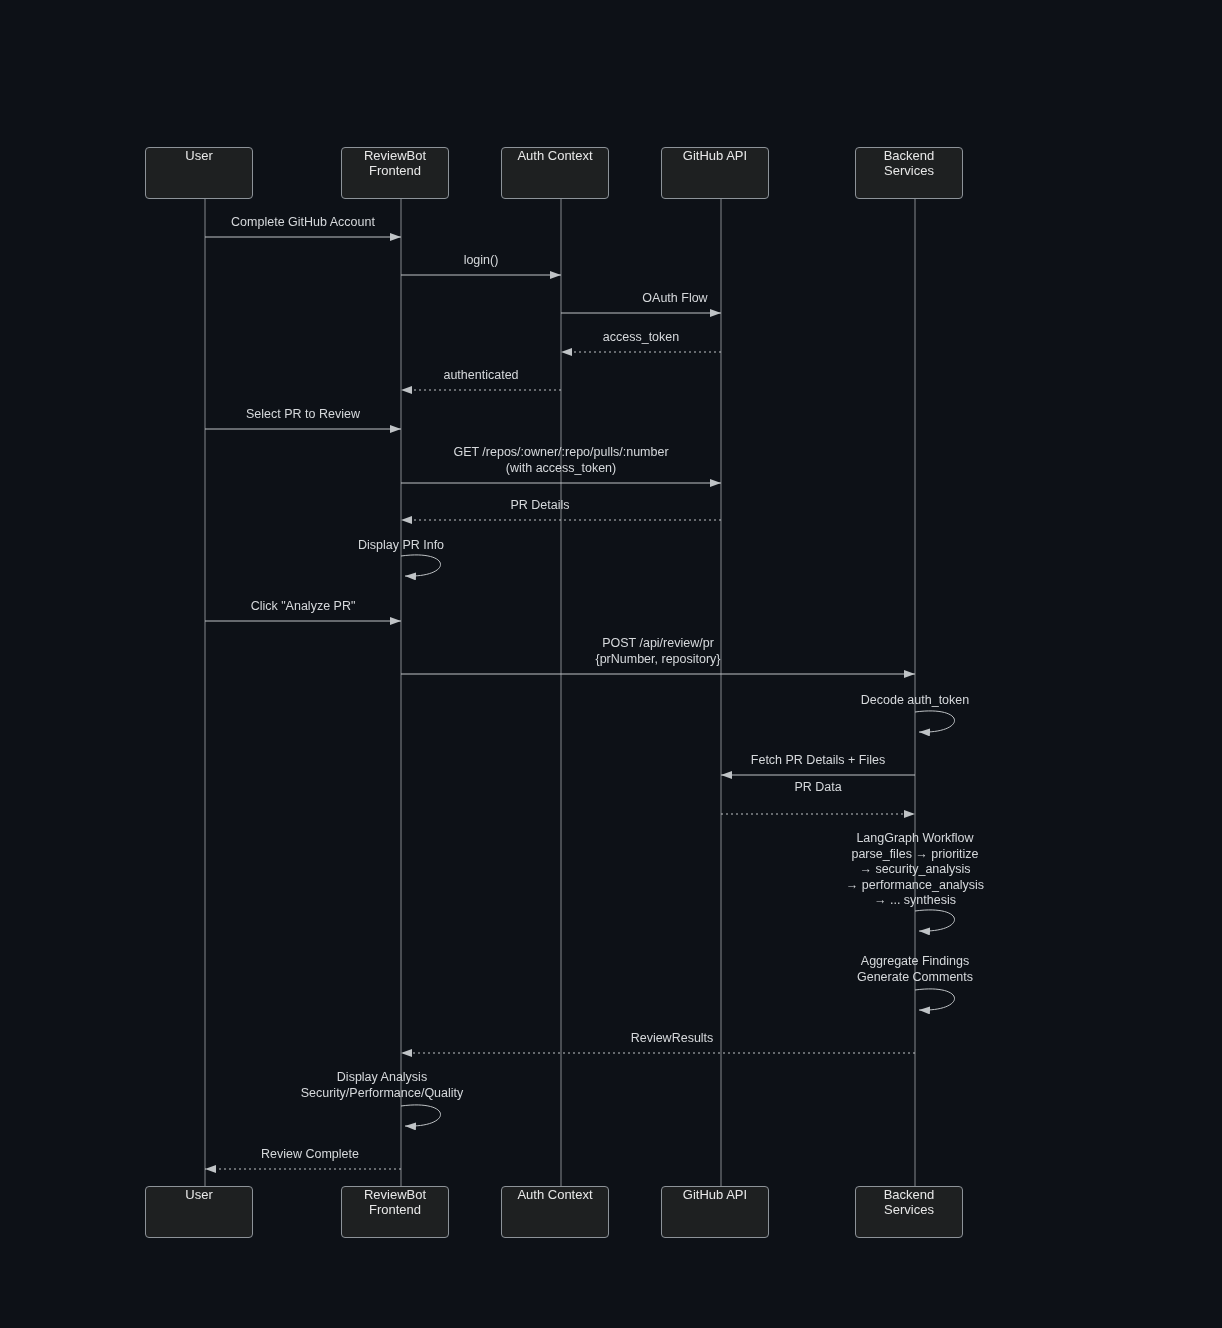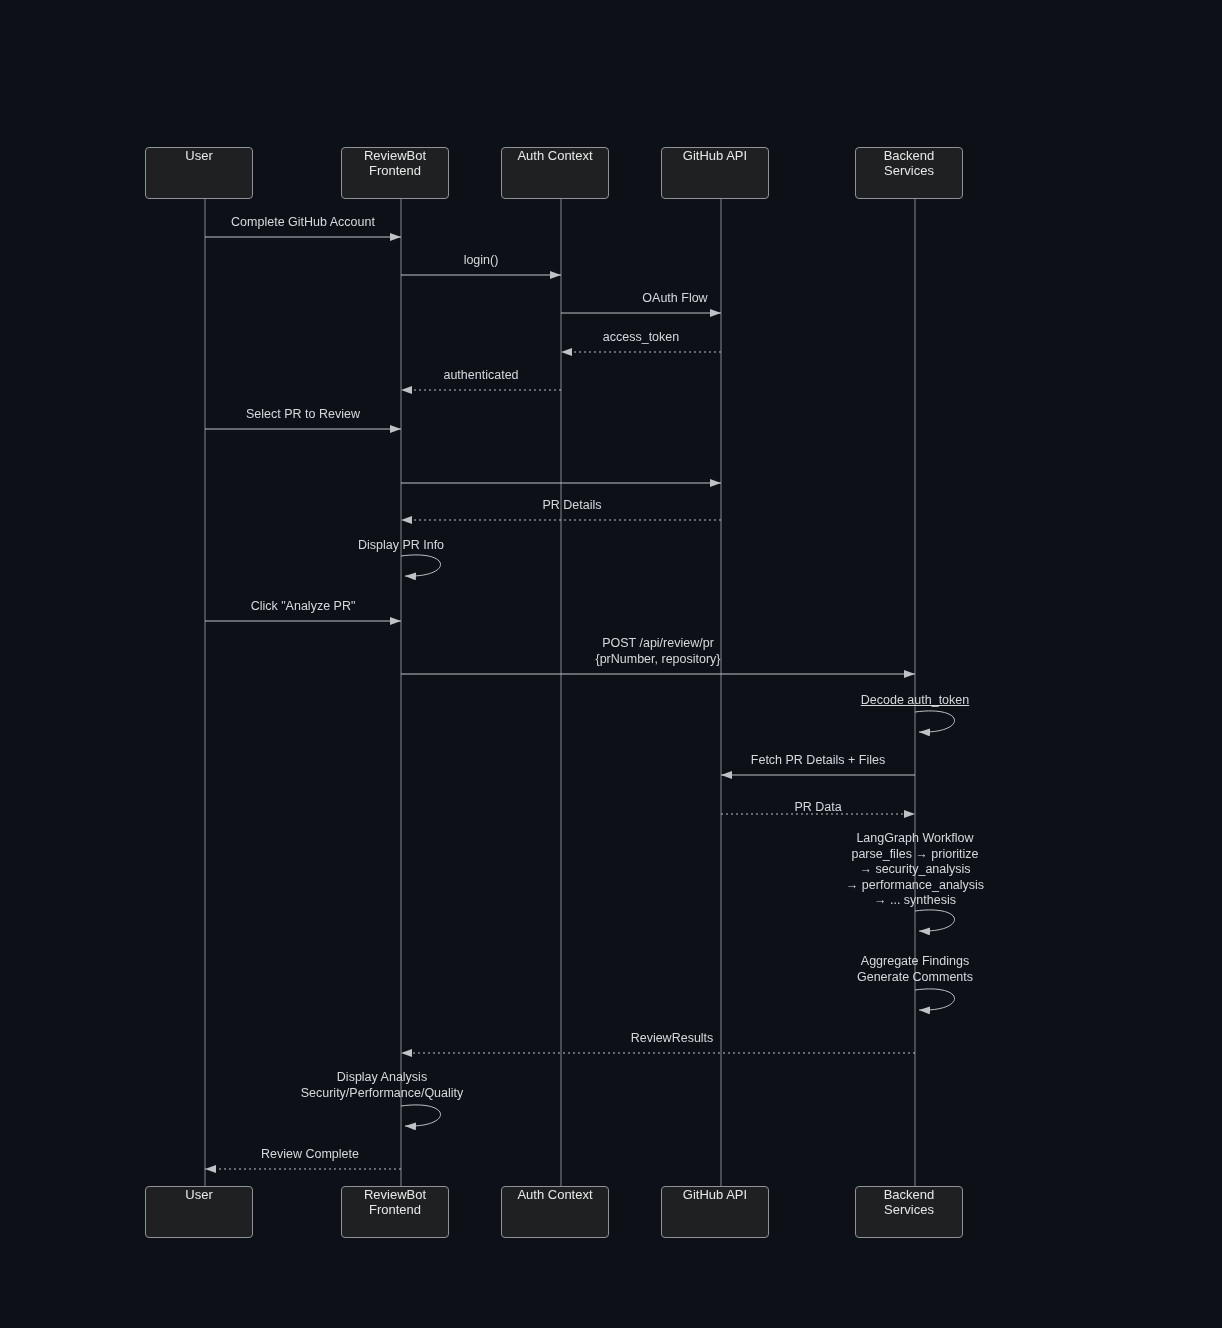--- a/index.html
+++ b/index.html
@@ -125,28 +125,30 @@
     <span>Backend
 Services</span>
   </div>
 
   <div class="msg" style="left:303px; top:215px;">Complete GitHub Account</div>
   <div class="msg" style="left:481px; top:253px;">login()</div>
   <div class="msg" style="left:675px; top:291px;">OAuth Flow</div>
   <div class="msg" style="left:641px; top:330px;">access_token</div>
   <div class="msg" style="left:481px; top:368px;">authenticated</div>
   <div class="msg" style="left:303px; top:407px;">Select PR to Review</div>
-  <div class="msg" style="left:572px; top:498px;">PR Details</div>
+  <div class="msg" style="left:561px; top:445px;">GET /repos/:owner/:repo/pulls/:number
+(with access_token)</div>
+  <div class="msg" style="left:540px; top:498px;">PR Details</div>
   <div class="msg" style="left:401px; top:538px;text-align:center;">Display PR Info</div>
   <div class="msg" style="left:303px; top:599px;">Click "Analyze PR"</div>
   <div class="msg" style="left:658px; top:636px;">POST /api/review/pr
 {prNumber, repository}</div>
-  <div class="msg" style="left:915px; top:693px;text-decoration:underline;">Decode auth_token</div>
+  <div class="msg" style="left:915px; top:693px;">Decode auth_token</div>
   <div class="msg" style="left:818px; top:753px;">Fetch PR Details + Files</div>
-  <div class="msg" style="left:818px; top:800px;">PR Data</div>
+  <div class="msg" style="left:818px; top:780px;">PR Data</div>
   <div class="msg" style="left:915px; top:831px;">LangGraph Workflow
 parse_files → prioritize
 → security_analysis
 → performance_analysis
 → ... synthesis</div>
   <div class="msg" style="left:915px; top:954px;">Aggregate Findings
 Generate Comments</div>
   <div class="msg" style="left:672px; top:1031px;">ReviewResults</div>
   <div class="msg" style="left:382px; top:1070px;">Display Analysis
 Security/Performance/Quality</div>

